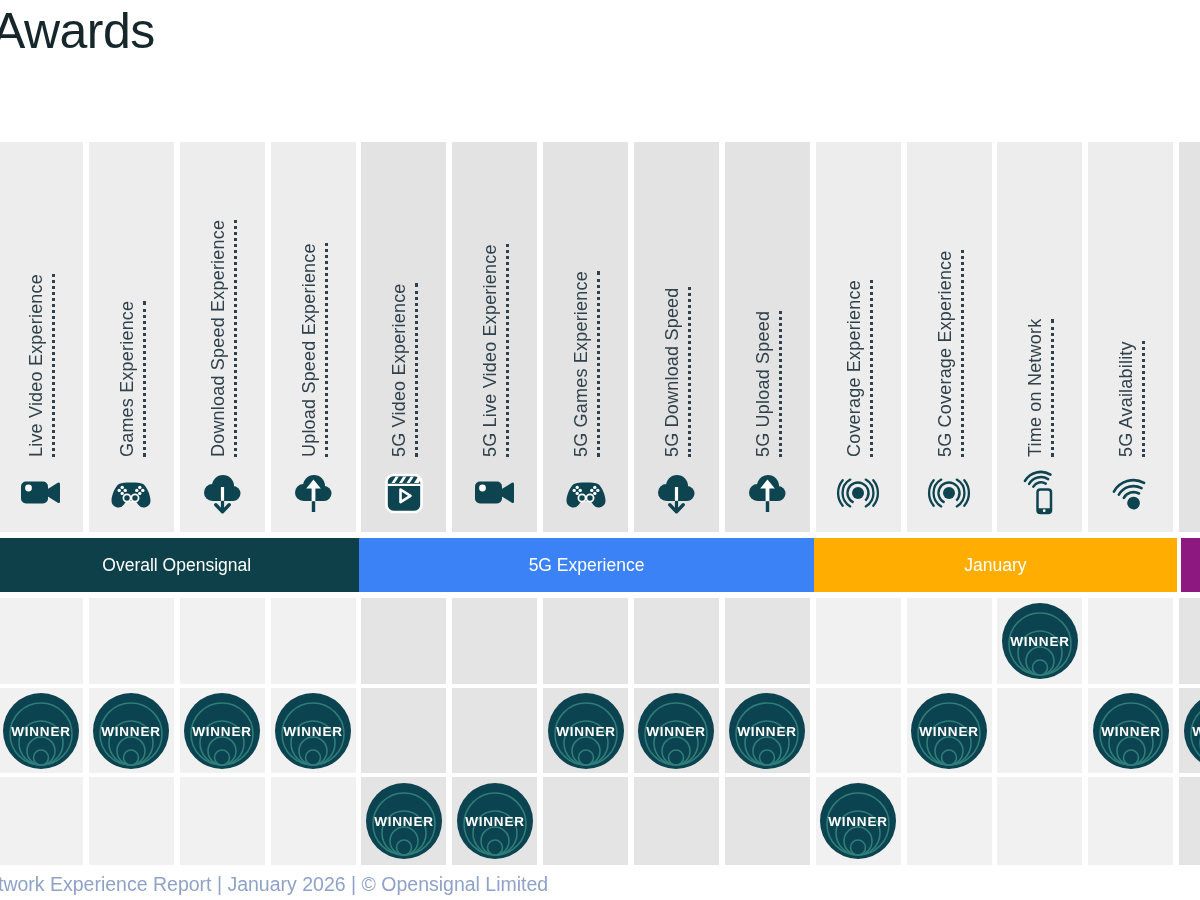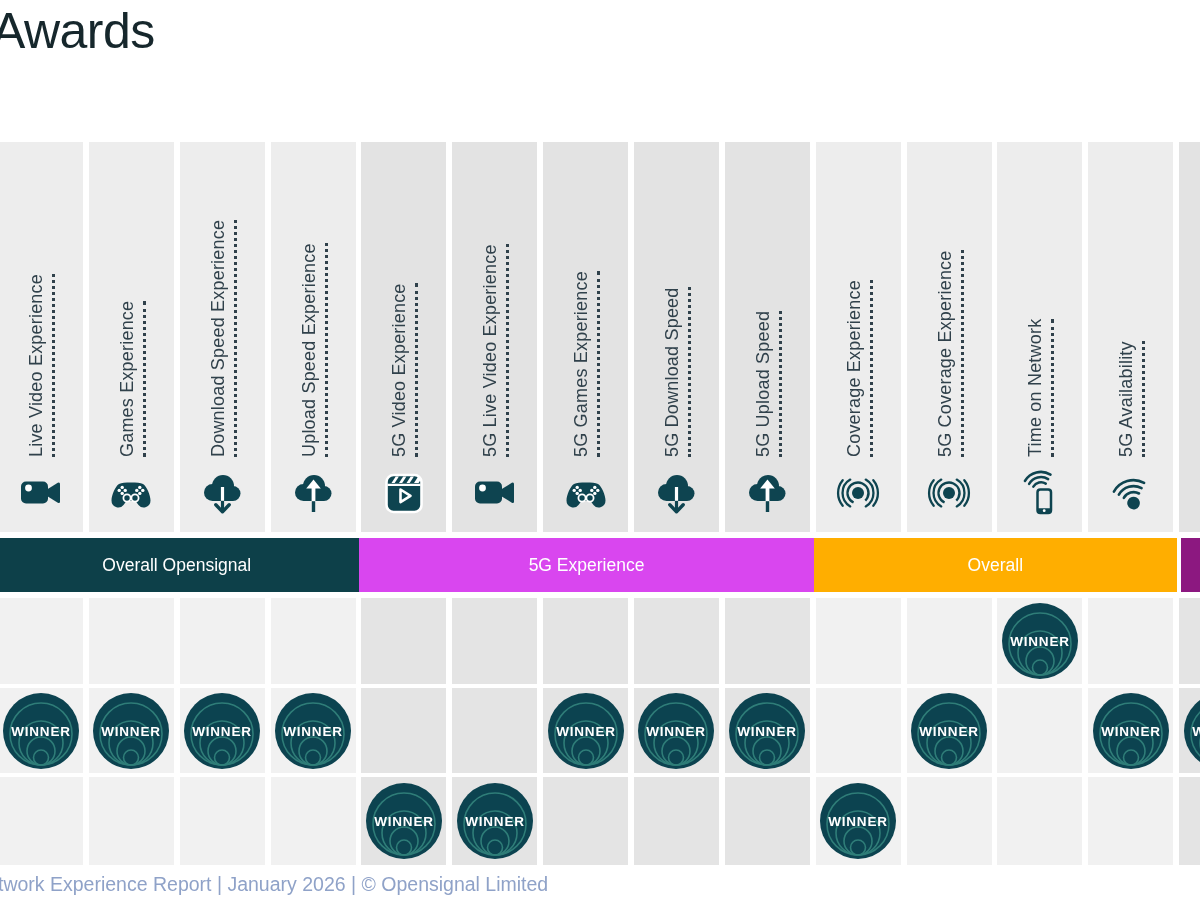--- a/index.html
+++ b/index.html
@@ -188,25 +188,25 @@
             <path d="M8.8 19 a22.4 22.4 0 0 1 31.4 0"></path>
           </g>
         </g>
       </svg>
       <div class="col-strip" style="left:1179.05px;background:#e3e3e3"></div>
     </div>
   <div id="band-layer">
       <div class="band-seg" style="left:-6px;width:365.4px;background:#0d4049">
         <span>Overall Opensignal</span>
       </div>
-      <div class="band-seg" style="left:359.4px;width:454.25px;background:#d946ef">
+      <div class="band-seg" style="left:359.4px;width:454.25px;background:#3b82f6">
         <span>5G Experience</span>
       </div>
       <div class="band-seg" style="left:813.65px;width:363.4px;background:#ffae00">
-        <span>Overall</span>
+        <span>January</span>
       </div>
       <div class="band-seg" style="left:1181.05px;width:24.950000000000045px;background:#8c1880">
         <span></span>
       </div>
     </div>
   <div id="grid-layer">
       <div class="cell" style="left:-2px;top:598px;height:86px;background:#f1f1f1"></div>
       <div class="cell" style="left:88.85px;top:598px;height:86px;background:#f1f1f1"></div>
       <div class="cell" style="left:179.7px;top:598px;height:86px;background:#f1f1f1"></div>
       <div class="cell" style="left:270.54999999999995px;top:598px;height:86px;background:#f1f1f1"></div>

